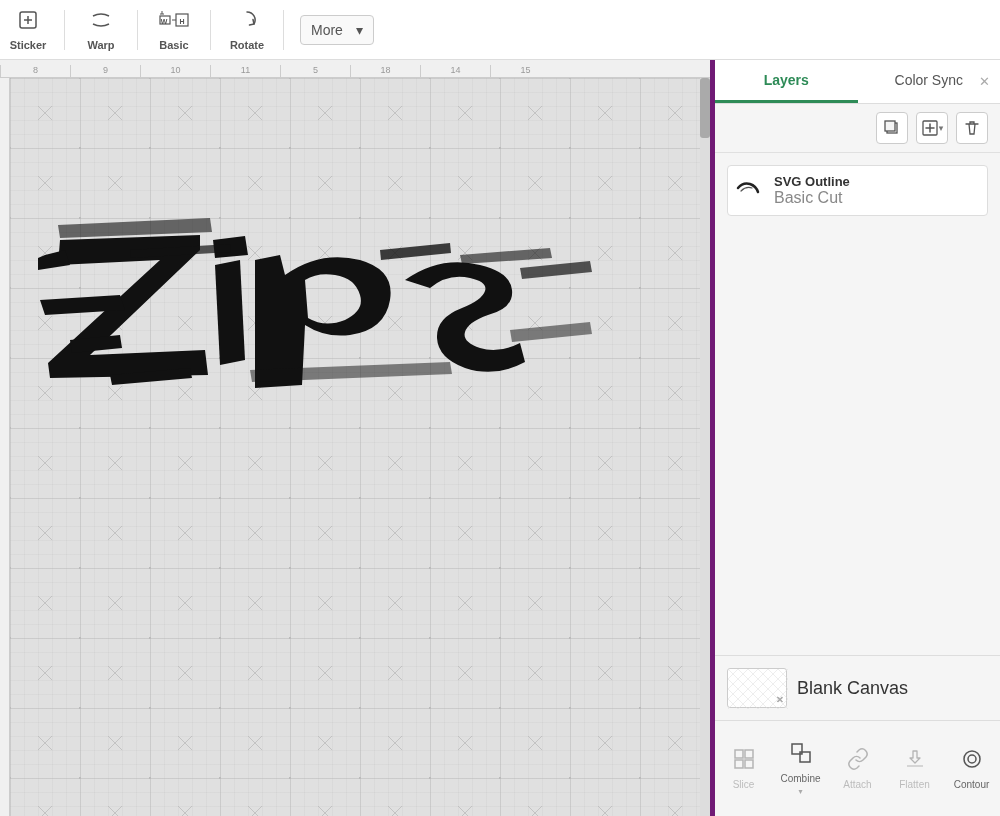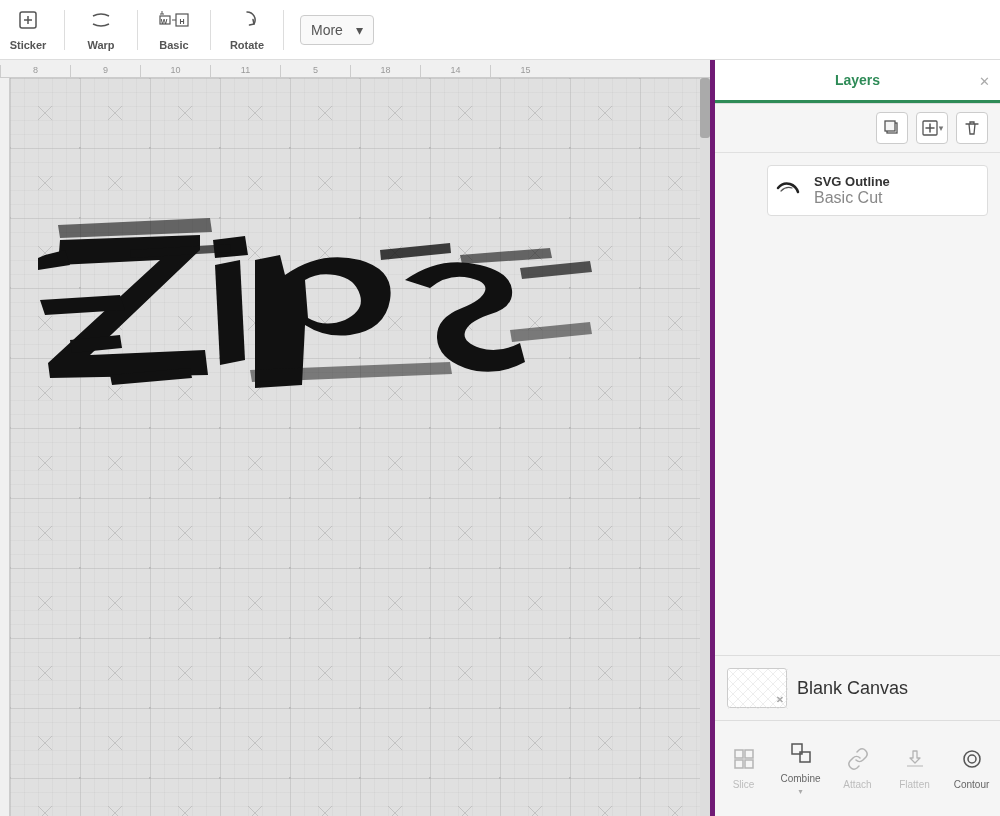--- a/index.html
+++ b/index.html
@@ -162,21 +162,20 @@
       cursor: pointer;
       font-size: 16px;
       color: #555;
     }
 
     
     .layer-content {
       flex: 1;
       padding: 12px;
       overflow-y: auto;
-      margin-left: 40px;
     }
     .layer-item {
       display: flex;
       align-items: center;
       gap: 10px;
       padding: 8px;
       background: #fff;
       border: 1px solid #ddd;
       border-radius: 4px;
       cursor: pointer;
@@ -413,20 +412,23 @@
       </svg>
     </div>
   </div>
 
   <div class="right-panel">
 
     <div class="panel-tabs" style="position:relative;">
       <div class="panel-tab active">
         <span>Layers</span>
       </div>
+      <div class="panel-tab">
+        <span>Color Sync</span>
+      </div>
       <span style="position:absolute;right:10px;top:14px;color:#aaa;font-size:13px;cursor:pointer;">✕</span>
     </div>
 
     <div class="panel-toolbar">
       <div class="panel-tool-btn">
         <svg width="18" height="18" viewBox="0 0 18 18" fill="none">
           <rect x="4" y="4" width="10" height="10" stroke="#555" stroke-width="1.3" fill="none"></rect>
           <rect x="2" y="2" width="10" height="10" stroke="#555" stroke-width="1.3" fill="#f5f5f5"></rect>
         </svg>
       </div>

